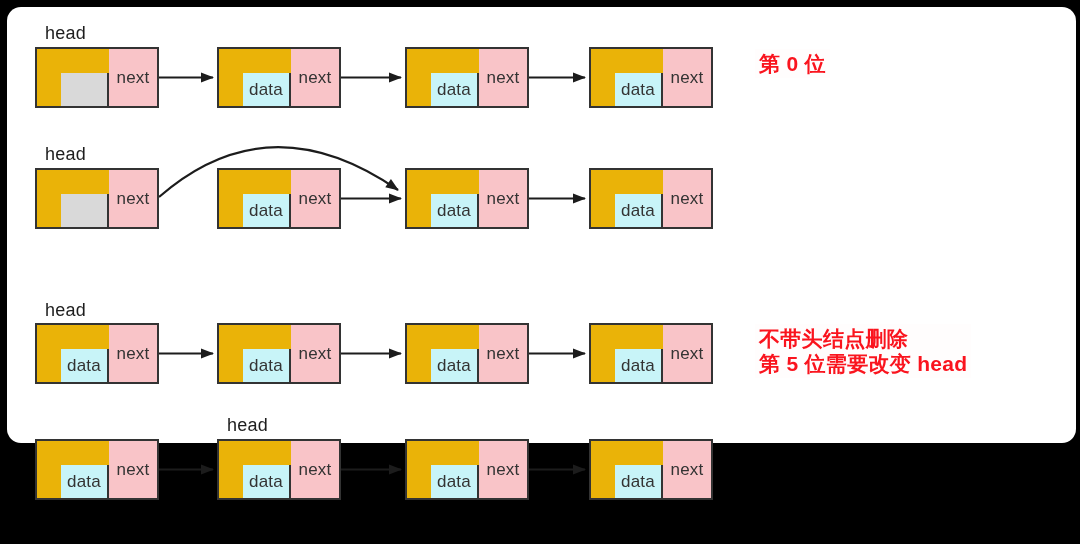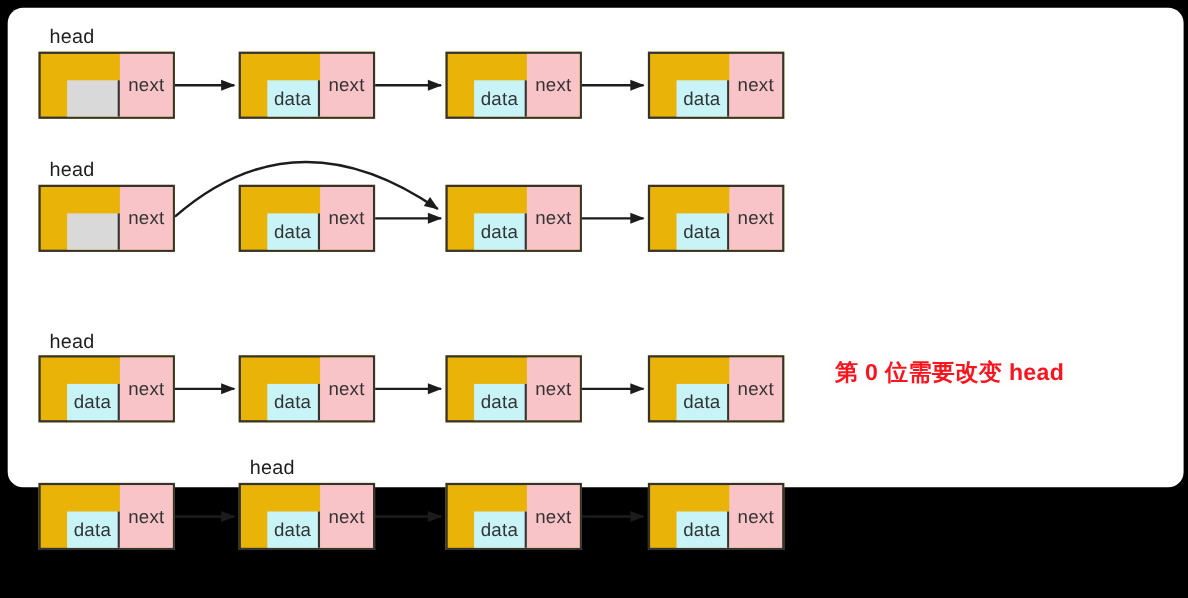--- a/index.html
+++ b/index.html
@@ -200,18 +200,20 @@
   <div class="node" style="left:582px;top:432px">
     <div class="cell first c-data">
         <span class="cell-label">data</span>
       </div>
     <div class="cell c-next">
         <span class="cell-label">next</span>
       </div>
   </div>
 
   <div class="ann" style="left:748px;top:42px">
+    <div>第 0 位</div>
   </div>
   <div class="ann" style="left:748px;top:317px">
-    <div>第 0 位需要改变 head</div>
+    <div>不带头结点删除</div>
+    <div>第 5 位需要改变 head</div>
   </div>
 
 </div>
 
 </body></html>

